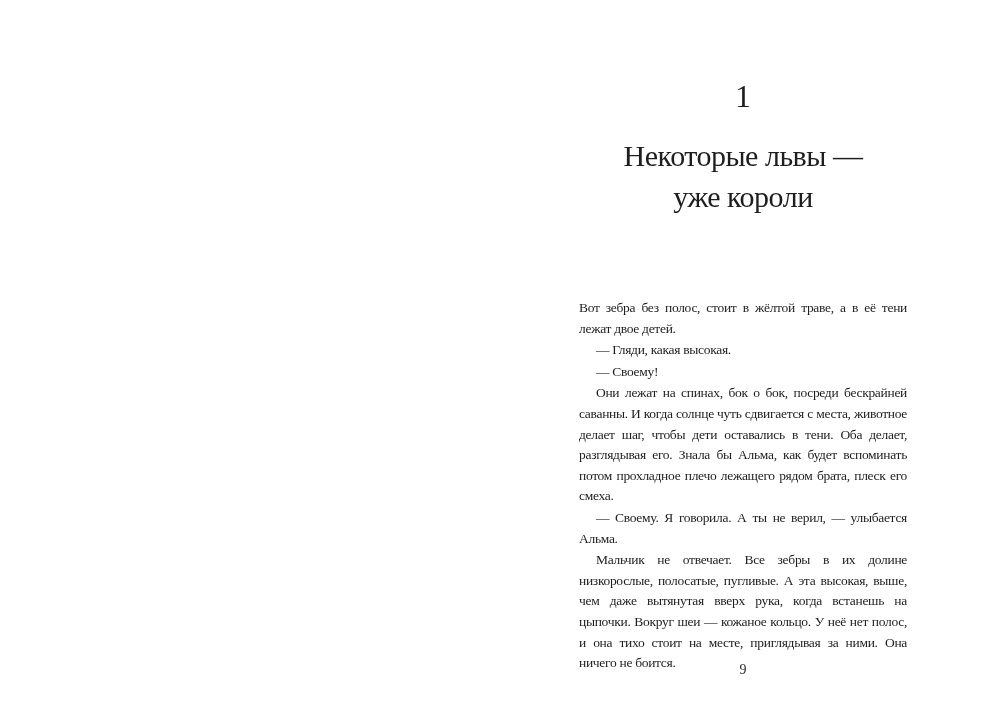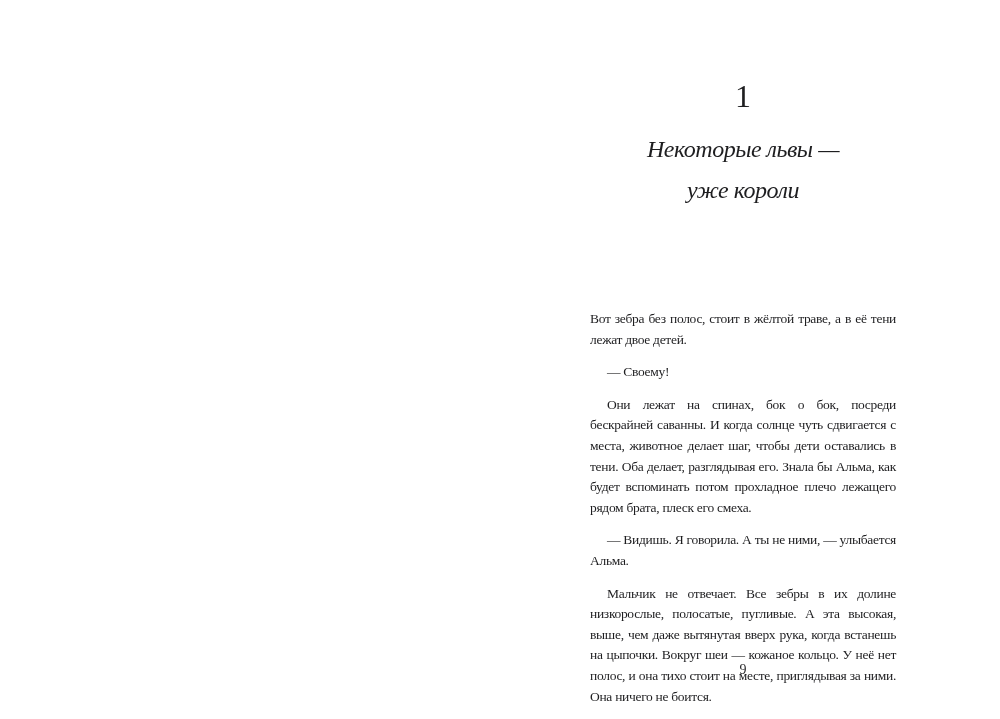--- a/index.html
+++ b/index.html
@@ -36,44 +36,43 @@
     width: 330px;
     text-align: center;
     color: #1e1e20;
   }
   .chapter-number {
     font-size: 32px;
     line-height: 32px;
     letter-spacing: 0;
   }
   .chapter-title {
-    margin-top: 17px;
-    font-size: 24px;
+    margin-top: 23px;
+    font-size: 30px;
     line-height: 41px;
     letter-spacing: -0.5px;
-    font-style: italic;
   }
   .chapter-title .title-line {
     display: block;
   }
   .body-text {
     position: absolute;
     top: 297px;
     left: 0;
     width: 330px;
     font-size: 13.5px;
     line-height: 20.6px;
     letter-spacing: -0.3px;
     text-align: justify;
     hyphens: auto;
     -webkit-hyphens: auto;
     color: #1e1e20;
   }
   .body-text p {
-    margin: 12px;
+    margin: 1px;
     padding: 0;
   }
   .body-text p.indent {
     text-indent: 17px;
   }
   .page-number {
     position: absolute;
     top: 662px;
     left: 0;
     width: 330px;
@@ -94,22 +93,23 @@
     <div class="chapter-head">
       <div class="chapter-number">1</div>
       <div class="chapter-title">
         <span class="title-line">Некоторые львы —</span>
         <span class="title-line">уже короли</span>
       </div>
     </div>
 
     <div class="body-text" id="body-text">
         <p>Вот зебра без полос, стоит в жёлтой траве, а в её тени лежат двое детей.</p>
+        <p class="indent">— Гляди, какая высокая.</p>
         <p class="indent">— Своему!</p>
         <p class="indent">Они лежат на спинах, бок о бок, посреди бескрайней саванны. И когда солнце чуть сдвигается с места, животное делает шаг, чтобы дети оставались в тени. Оба делает, разглядывая его. Знала бы Альма, как будет вспоминать потом прохладное плечо лежащего рядом брата, плеск его смеха.</p>
-        <p class="indent">— Видишь. Я говорила. А ты не ними, — улыбается Альма.</p>
+        <p class="indent">— Своему. Я говорила. А ты не верил, — улыбается Альма.</p>
         <p class="indent">Мальчик не отвечает. Все зебры в их долине низкорослые, полосатые, пугливые. А эта высокая, выше, чем даже вытянутая вверх рука, когда встанешь на цыпочки. Вокруг шеи — кожаное кольцо. У неё нет полос, и она тихо стоит на месте, приглядывая за ними. Она ничего не боится.</p>
       </div>
 
     <div class="page-number">9</div>
 
   </div>
 </div>
 
 </body></html>

